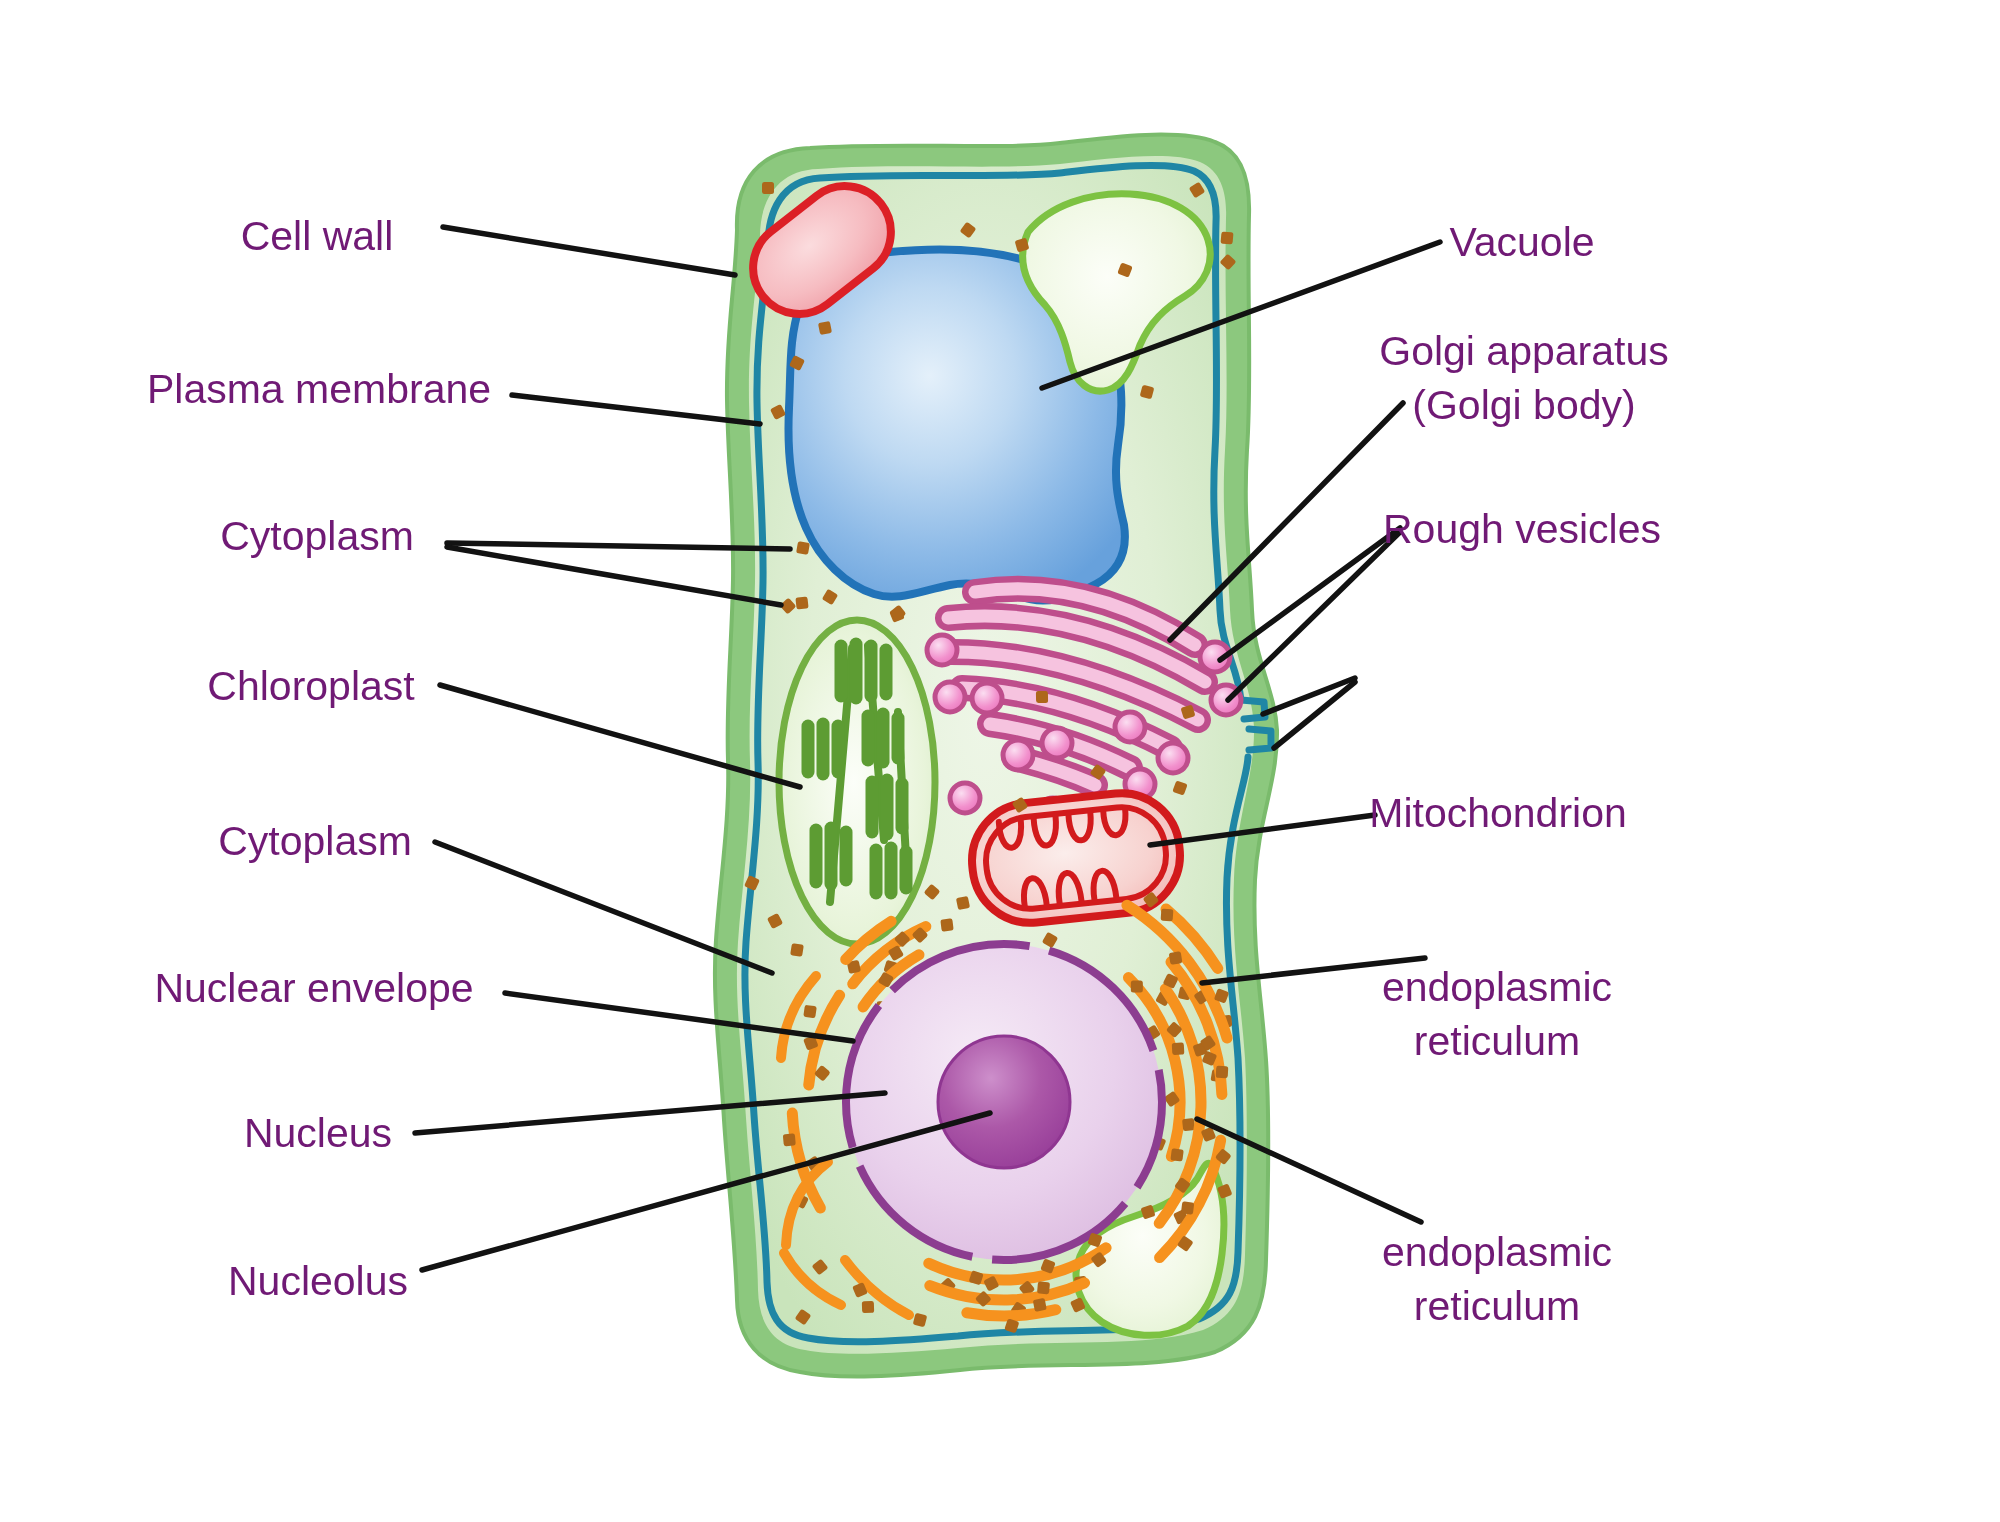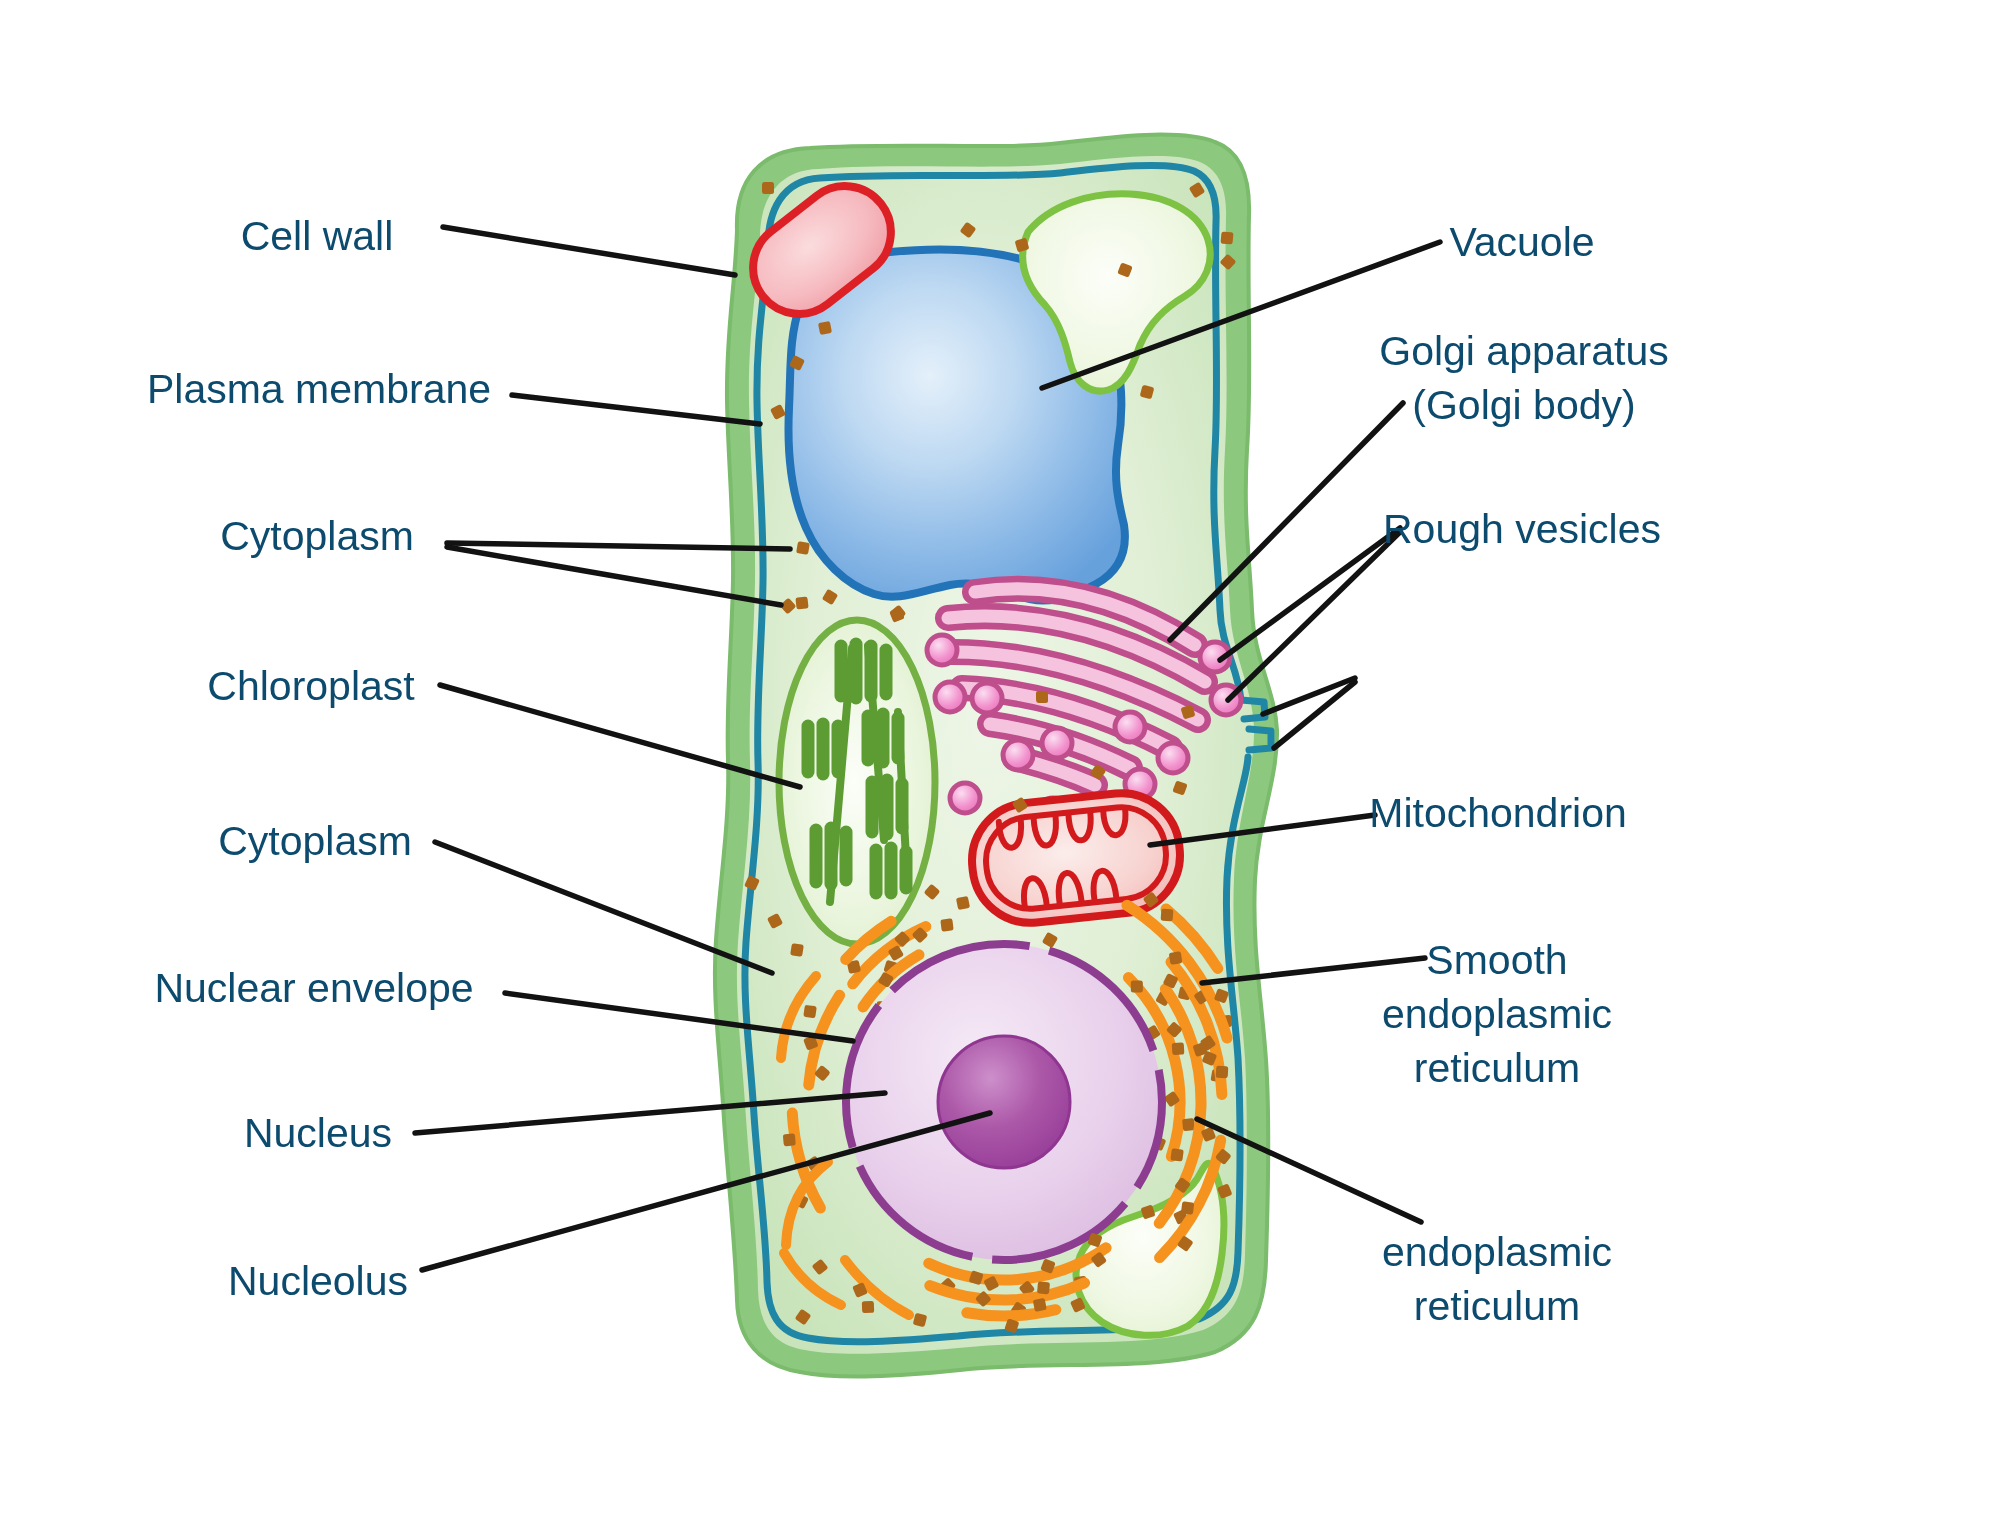--- a/index.html
+++ b/index.html
@@ -10,21 +10,21 @@
     font-family:"Liberation Sans", sans-serif;
     overflow:hidden;
   }
   .art{position:absolute;left:0;top:0;width:2000px;height:1522px;}
   .lbl{
     position:absolute;
     transform:translate(-50%,-50%);
     text-align:center;
     font-size:41px;
     line-height:1.32;
-    color:#0c4a6e;
+    color:#701a75;
     white-space:nowrap;
   }
 </style>
 </head>
 <body>
 
 <div class="stage">
 
 <svg class="art" viewBox="0 0 2000 1522">
   <defs>
@@ -349,21 +349,20 @@
 <div class="lbl" style="left:318px;top:1133px">Nucleus</div>
 <div class="lbl" style="left:318px;top:1281px">Nucleolus</div>
 <div class="lbl" style="left:1522px;top:242px">Vacuole</div>
 <div class="lbl" style="left:1524px;top:378px">
   <div>Golgi apparatus</div>
   <div>(Golgi body)</div>
 </div>
 <div class="lbl" style="left:1522px;top:529px">Rough vesicles</div>
 <div class="lbl" style="left:1498px;top:813px">Mitochondrion</div>
 <div class="lbl" style="left:1497px;top:1014px">
-  <div>Smooth</div>
   <div>endoplasmic</div>
   <div>reticulum</div>
 </div>
 <div class="lbl" style="left:1497px;top:1279px">
   <div>endoplasmic</div>
   <div>reticulum</div>
 </div>
 
 </div>
 

